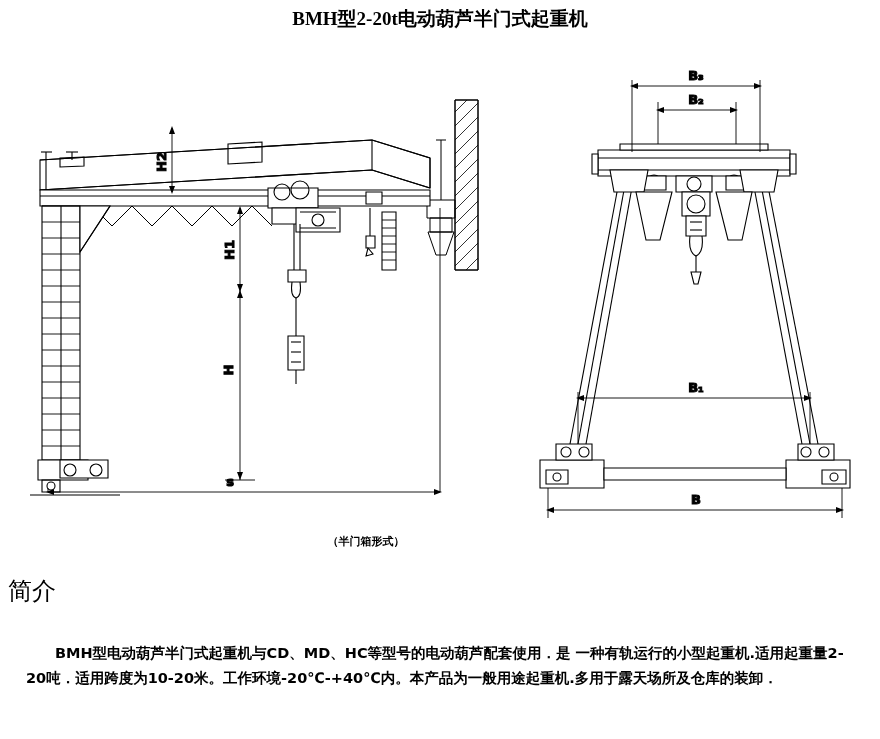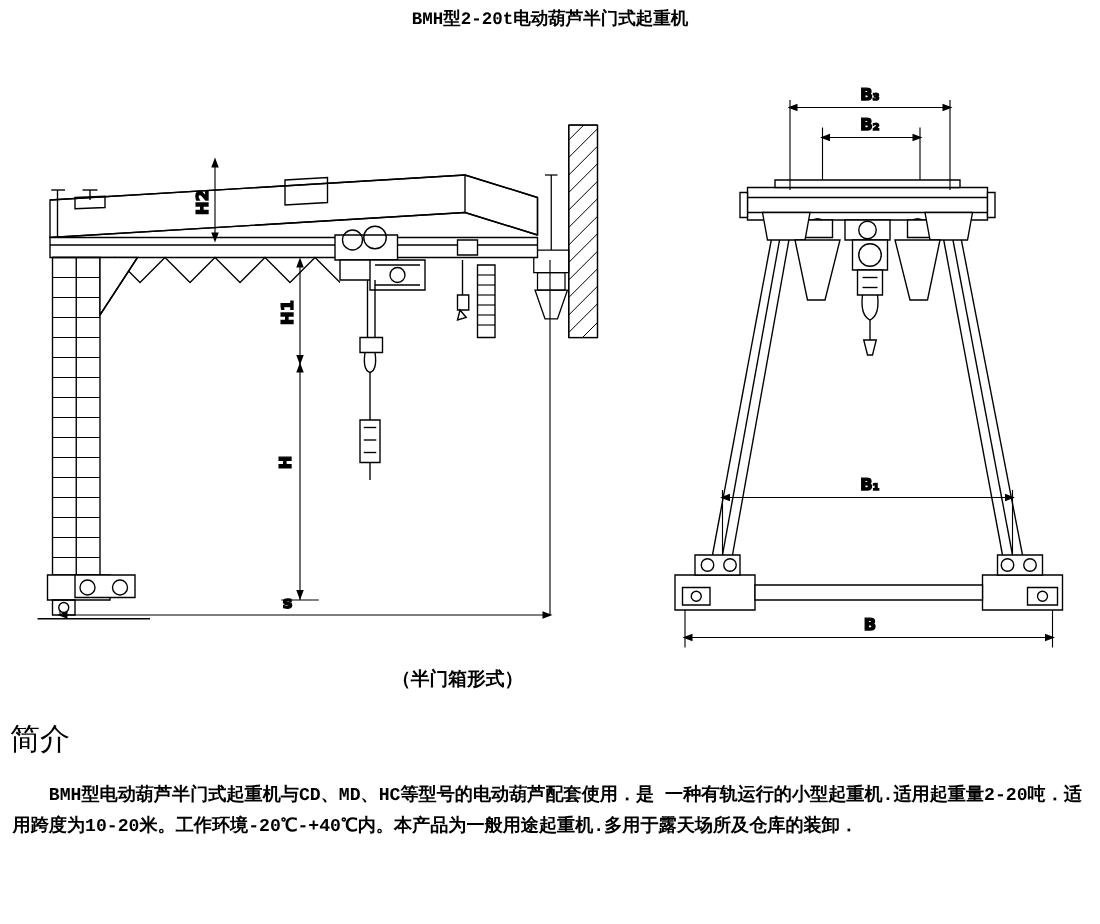--- a/index.html
+++ b/index.html
@@ -20,32 +20,32 @@
     left: 0; top: 0;
     width: 880px;
     height: 739px;
   }
   .title {
     position: absolute;
     left: 0;
     top: 6px;
     width: 880px;
     text-align: center;
-    font-size: 14px;
+    font-size: 19px;
     font-weight: bold;
     letter-spacing: 0px;
-    font-family: Liberation Mono, monospace;
+    font-family: Liberation Serif, serif;
   }
   .caption {
     position: absolute;
     left: 0;
     top: 534px;
     width: 732px;
     text-align: center;
-    font-size: 15px;
+    font-size: 11px;
     font-weight: bold;
     font-family: Liberation Sans, sans-serif;
   }
   .section-head {
     position: absolute;
     left: 8px;
     top: 575px;
     font-size: 24px;
     font-family: "DejaVu Sans", sans-serif;
   }
@@ -53,24 +53,23 @@
     position: absolute;
     left: 10px;
     top: 625px;
     width: 862px;
     font-size: 14.5px;
     line-height: 25px;
     font-family: "DejaVu Sans", sans-serif;
     font-weight: bold;
   }
   .body-text p {
-    margin: 0;
+    margin: 16px;
     text-indent: 2em;
     white-space: normal;
-    font-family: Liberation Mono, monospace;
   }
   svg.diagram {
     position: absolute;
     left: 0;
     top: 40px;
     width: 880px;
     height: 500px;
   }
   .lbl {
     font-family: "DejaVu Sans", sans-serif;

